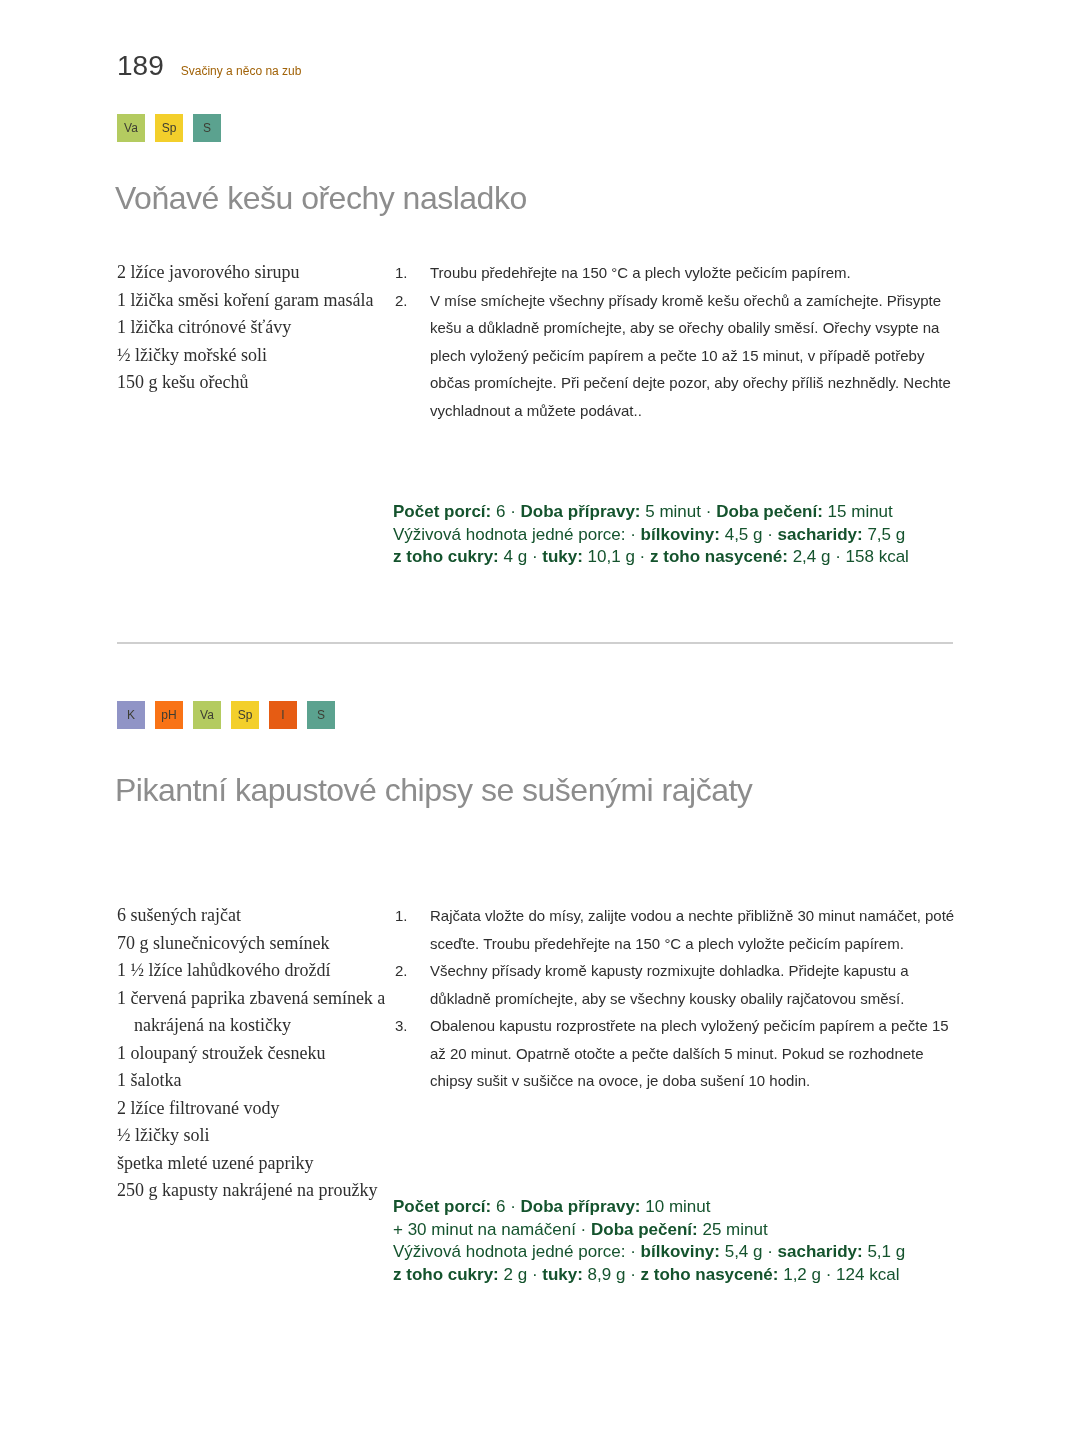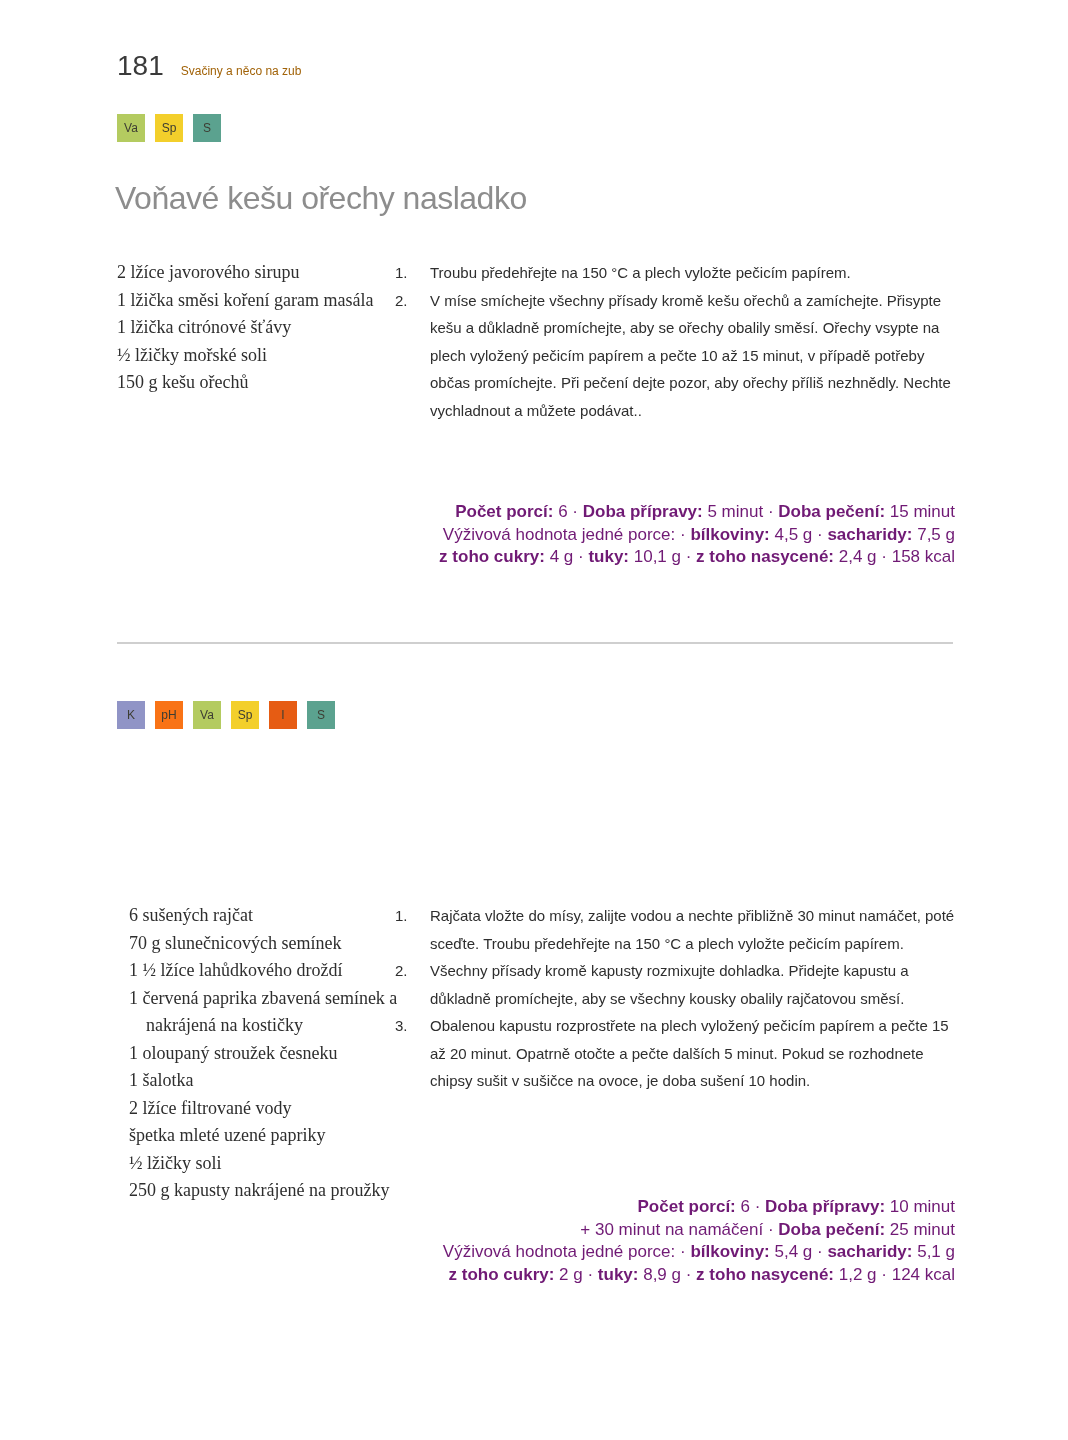--- a/index.html
+++ b/index.html
@@ -19,45 +19,45 @@
     width:28px;height:28px;display:flex;align-items:center;justify-content:center;
     font-size:12px;color:#3d3d33;box-sizing:border-box;
   }
   
   .title{position:absolute;color:#8d8d8d;font-size:32px;line-height:1.27;letter-spacing:-0.5px;font-weight:400;}
   .title.t1{left:115px;top:178px;width:920px;}
   .title.t2{left:115px;top:770px;width:840px;}
   
   .ingredients{position:absolute;width:284px;font-size:18px;line-height:27.5px;}
   .ingredients.i1{left:117px;top:259px;}
-  .ingredients.i2{left:129px;top:902px;}
+  .ingredients.i2{left:117px;top:902px;}
   .ingredients .ing{padding-left:17px;text-indent:-17px;font-family:Liberation Serif, serif;}
   
   .steps{position:absolute;width:562px;font-size:15px;line-height:27.5px;}
   .steps.s1{left:393px;top:259px;}
   .steps.s2{left:393px;top:902px;}
   .steps ol{margin:0;padding:0;list-style:none;counter-reset:step;}
   .steps li{counter-increment:step;position:relative;padding-left:37px;}
   .steps li::before{content:counter(step) ".";position:absolute;left:2px;}
   
-  .nutrition{position:absolute;width:562px;text-align:right;font-size:17px;line-height:22.5px;color:#701a75;}
+  .nutrition{position:absolute;width:562px;text-align:left;font-size:17px;line-height:22.5px;color:#14532d;}
   .nutrition.n1{left:393px;top:501px;}
   .nutrition.n2{left:393px;top:1196px;}
   .nutrition .line{white-space:nowrap;}
   .nutrition .seg-bold{font-weight:700;}
   
   .divider{position:absolute;left:117px;top:642px;width:836px;height:2px;background:#cfcfcf;}
 </style>
 </head>
 <body>
 
 <div class="page">
 
   <div class="header">
-    <span class="page-num">181</span>
+    <span class="page-num">189</span>
     <span class="section-label">Svačiny a něco na zub</span>
   </div>
 
   <div class="badges r1">
 
       <span class="badge" style="background-color: rgb(180, 203, 96);">Va</span>
 
       <span class="badge" style="background-color: rgb(243, 207, 43);">Sp</span>
 
       <span class="badge" style="background-color: rgb(91, 162, 143);">S</span>
@@ -106,41 +106,42 @@
 
       <span class="badge" style="background-color: rgb(180, 203, 96);">Va</span>
 
       <span class="badge" style="background-color: rgb(243, 207, 43);">Sp</span>
 
       <span class="badge" style="background-color: rgb(230, 92, 19);">I</span>
 
       <span class="badge" style="background-color: rgb(91, 162, 143);">S</span>
     </div>
 
+  <h1 class="title t2" style="margin:0;">Pikantní kapustové chipsy se sušenými rajčaty</h1>
 
   <div class="ingredients i2">
 
       <div class="ing">6 sušených rajčat</div>
 
       <div class="ing">70 g slunečnicových semínek</div>
 
       <div class="ing">1 ½ lžíce lahůdkového droždí</div>
 
       <div class="ing">1 červená paprika zbavená semínek a nakrájená na kostičky</div>
 
       <div class="ing">1 oloupaný stroužek česneku</div>
 
       <div class="ing">1 šalotka</div>
 
 
       <div class="ing">2 lžíce filtrované vody</div>
 
+      <div class="ing">½ lžičky soli</div>
+
       <div class="ing">špetka mleté uzené papriky</div>
-
-      <div class="ing">½ lžičky soli</div>
 
       <div class="ing">250 g kapusty nakrájené na proužky</div>
     </div>
 
   <div class="steps s2">
     <ol>
 
         <li>Rajčata vložte do mísy, zalijte vodou a nechte přibližně 30 minut namáčet, poté sceďte. Troubu předehřejte na 150 °C a plech vyložte pečicím papírem.</li>
 
         <li>Všechny přísady kromě kapusty rozmixujte dohladka. Přidejte kapustu a důkladně promíchejte, aby se všechny kousky obalily rajčatovou směsí.</li>

